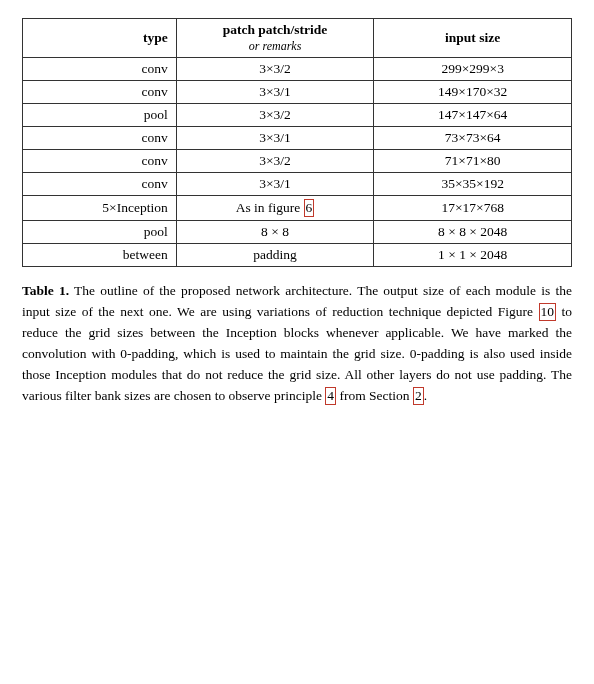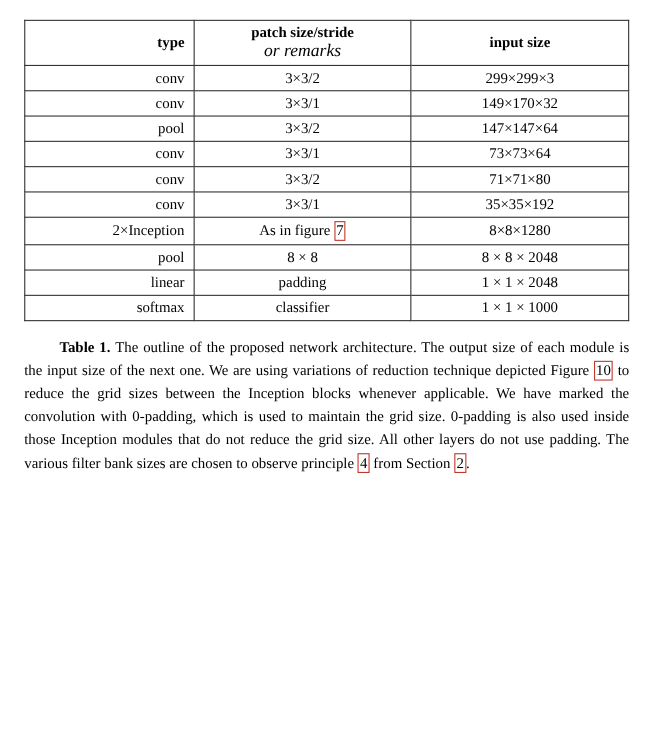--- a/index.html
+++ b/index.html
@@ -37,31 +37,30 @@
     .col-patch {
       width: 36%;
     }
     .col-input {
       width: 36%;
       margin-top: 46px;
     }
     .patch-sub {
       font-weight: normal;
       font-style: italic;
-      font-size: 16px;
+      font-size: 12px;
     }
     .caption {
       font-size: 13.5px;
       line-height: 1.55;
       text-align: justify;
       margin-top: 10px;
     }
     .caption-label {
       font-weight: bold;
-      margin-left: 32px;
     }
     .ref-box {
       display: inline-block;
       border: 1px solid #c0392b;
       padding: 0 1px;
       line-height: 1.2;
       color: #000;
     }
     
   </style>
@@ -69,21 +68,21 @@
 <body>
 
 <div class="table-wrapper">
   <table>
     <thead>
       <tr>
         <th class="col-type">
           <span>type</span>
         </th>
         <th class="col-patch">
-          <span>patch size/stride</span><br>
+          <span>patch patch/stride</span><br>
           <span class="patch-sub">or remarks</span>
         </th>
         <th class="col-input">
           <span>input size</span>
         </th>
       </tr>
     </thead>
     <tbody id="table-body">
     <tr>
           <td class="col-type">conv</td>
@@ -109,38 +108,33 @@
           <td class="col-type">conv</td>
           <td class="col-patch">3×3/2</td>
           <td class="col-input">71×71×80</td>
         </tr>
         <tr>
           <td class="col-type">conv</td>
           <td class="col-patch">3×3/1</td>
           <td class="col-input">35×35×192</td>
         </tr>
         <tr>
-          <td class="col-type">2×Inception</td>
-          <td class="col-patch">As in figure <span class="ref-box">7</span></td>
-          <td class="col-input">8×8×1280</td>
+          <td class="col-type">5×Inception</td>
+          <td class="col-patch">As in figure <span class="ref-box">6</span></td>
+          <td class="col-input">17×17×768</td>
         </tr>
         <tr>
           <td class="col-type">pool</td>
           <td class="col-patch">8 × 8</td>
           <td class="col-input">8 × 8 × 2048</td>
         </tr>
         <tr>
-          <td class="col-type">linear</td>
+          <td class="col-type">between</td>
           <td class="col-patch">padding</td>
           <td class="col-input">1 × 1 × 2048</td>
-        </tr>
-        <tr>
-          <td class="col-type">softmax</td>
-          <td class="col-patch">classifier</td>
-          <td class="col-input">1 × 1 × 1000</td>
         </tr>
       </tbody>
   </table>
 </div>
 
 <div class="caption">
   <span class="caption-label">Table 1.</span><span> The outline of the proposed network architecture. The output size of each module is the input size of the next one. We are using variations of reduction technique depicted Figure </span><span class="ref-box">10</span><span> to reduce the grid sizes between the Inception blocks whenever applicable. We have marked the convolution with 0-padding, which is used to maintain the grid size. 0-padding is also used inside those Inception modules that do not reduce the grid size. All other layers do not use padding. The various filter bank sizes are chosen to observe principle </span><span class="ref-box">4</span><span> from Section </span><span class="ref-box">2</span><span>.</span>
 </div>
 
 </body></html>

